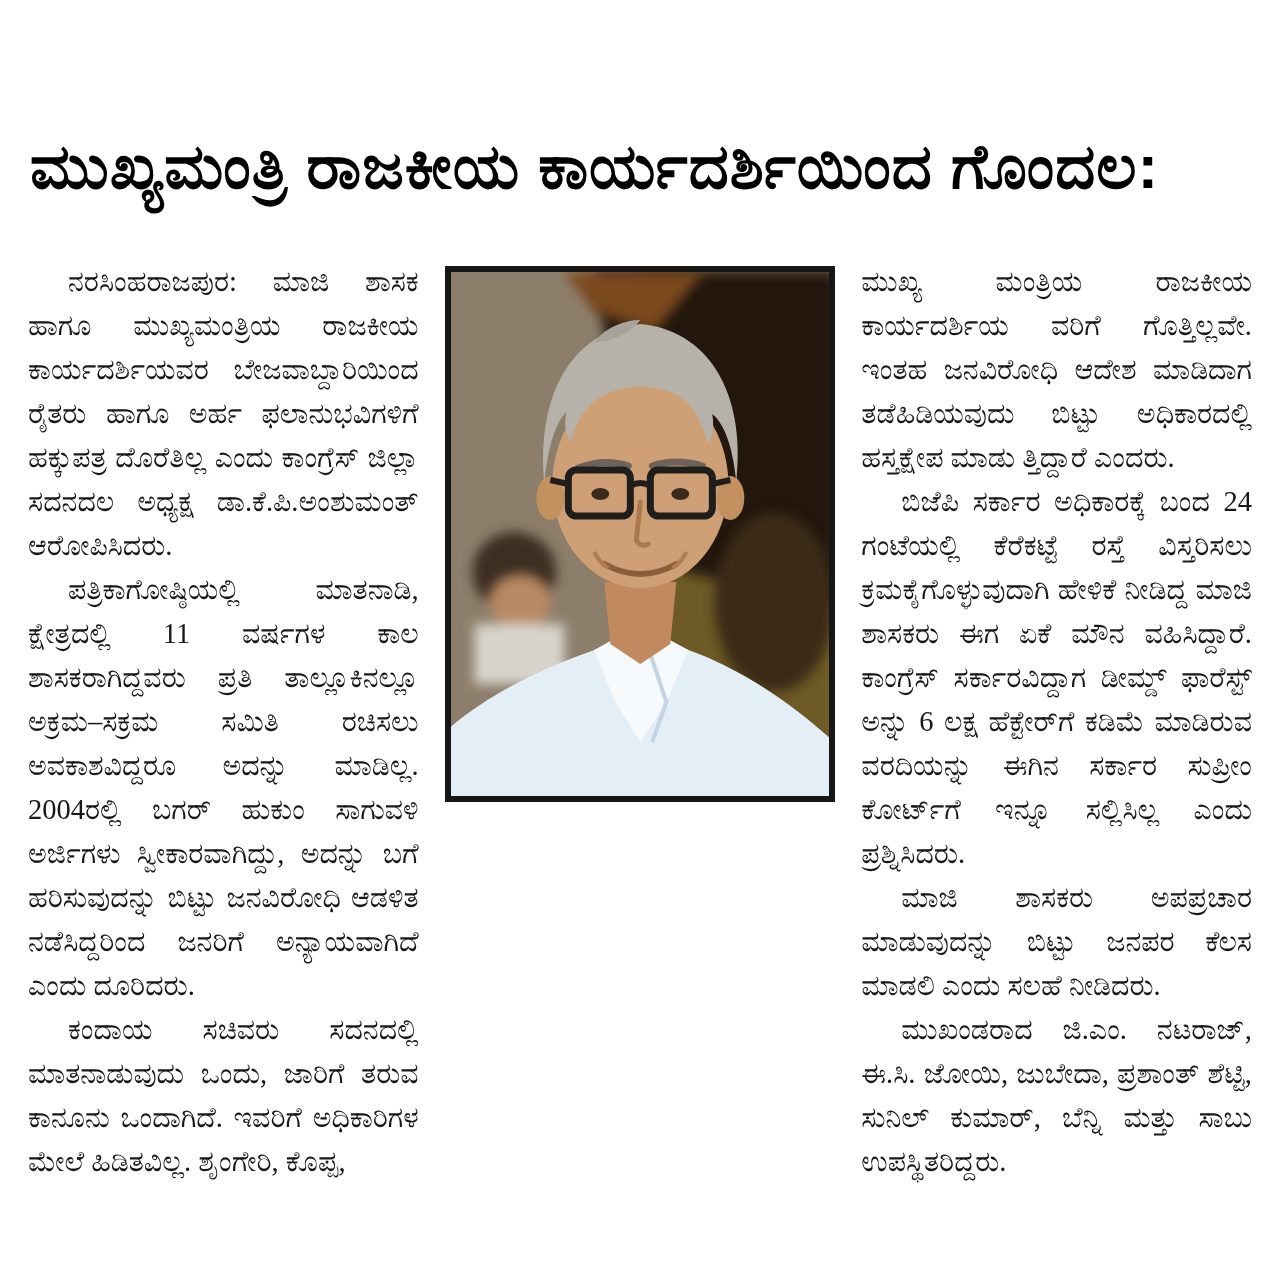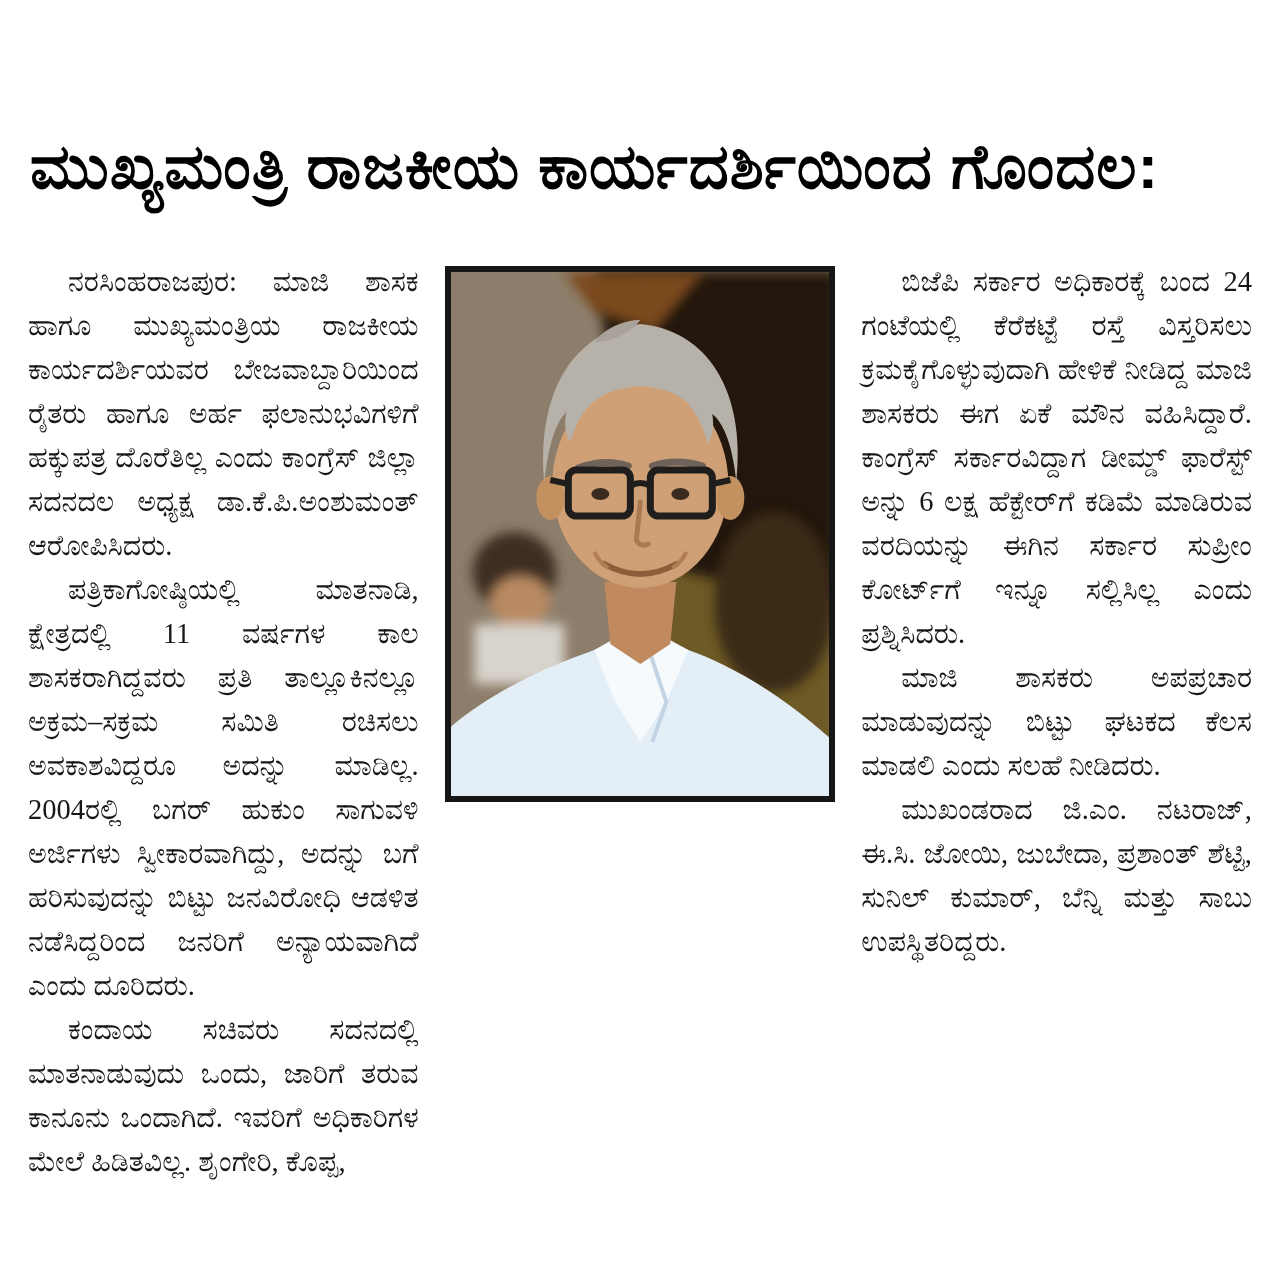--- a/index.html
+++ b/index.html
@@ -119,19 +119,20 @@
 
           <path d="M196,230 L192,268 Q196,276 204,272" stroke="#a87a4e" stroke-width="5" fill="none" stroke-linecap="round"></path>
 
           <path d="M160,292 Q196,312 232,292" stroke="#8c5f3a" stroke-width="6" fill="none" stroke-linecap="round"></path>
           <path d="M150,280 Q156,292 164,296 M242,280 Q236,292 228,296" stroke="#b07e50" stroke-width="4" fill="none"></path>
         </svg>
       </figure>
     </div>
 
     <div class="col">
+      <p class="para">ಮುಖ್ಯ ಮಂತ್ರಿಯ ರಾಜಕೀಯ ಕಾರ್ಯದರ್ಶಿಯ ವರಿಗೆ ಗೊತ್ತಿಲ್ಲವೇ. ಇಂತಹ ಜನವಿರೋಧಿ ಆದೇಶ ಮಾಡಿದಾಗ ತಡೆಹಿಡಿಯವುದು ಬಿಟ್ಟು ಅಧಿಕಾರದಲ್ಲಿ ಹಸ್ತಕ್ಷೇಪ ಮಾಡು ತ್ತಿದ್ದಾರೆ ಎಂದರು.</p>
       <p class="para indent">ಬಿಜೆಪಿ ಸರ್ಕಾರ ಅಧಿಕಾರಕ್ಕೆ ಬಂದ 24 ಗಂಟೆಯಲ್ಲಿ ಕೆರೆಕಟ್ಟೆ ರಸ್ತೆ ವಿಸ್ತರಿಸಲು ಕ್ರಮಕೈಗೊಳ್ಳುವುದಾಗಿ ಹೇಳಿಕೆ ನೀಡಿದ್ದ ಮಾಜಿ ಶಾಸಕರು ಈಗ ಏಕೆ ಮೌನ ವಹಿಸಿದ್ದಾರೆ. ಕಾಂಗ್ರೆಸ್ ಸರ್ಕಾರವಿದ್ದಾಗ ಡೀಮ್ಡ್ ಫಾರೆಸ್ಟ್ ಅನ್ನು 6 ಲಕ್ಷ ಹೆಕ್ಟೇರ್‌ಗೆ ಕಡಿಮೆ ಮಾಡಿರುವ ವರದಿಯನ್ನು ಈಗಿನ ಸರ್ಕಾರ ಸುಪ್ರೀಂ ಕೋರ್ಟ್‌ಗೆ ಇನ್ನೂ ಸಲ್ಲಿಸಿಲ್ಲ ಎಂದು ಪ್ರಶ್ನಿಸಿದರು.</p>
-      <p class="para indent">ಮಾಜಿ ಶಾಸಕರು ಅಪಪ್ರಚಾರ ಮಾಡುವುದನ್ನು ಬಿಟ್ಟು ಘಟಕದ ಕೆಲಸ ಮಾಡಲಿ ಎಂದು ಸಲಹೆ ನೀಡಿದರು.</p>
+      <p class="para indent">ಮಾಜಿ ಶಾಸಕರು ಅಪಪ್ರಚಾರ ಮಾಡುವುದನ್ನು ಬಿಟ್ಟು ಜನಪರ ಕೆಲಸ ಮಾಡಲಿ ಎಂದು ಸಲಹೆ ನೀಡಿದರು.</p>
       <p class="para indent">ಮುಖಂಡರಾದ ಜಿ.ಎಂ. ನಟರಾಜ್, ಈ.ಸಿ. ಜೋಯಿ, ಜುಬೇದಾ, ಪ್ರಶಾಂತ್ ಶೆಟ್ಟಿ, ಸುನಿಲ್ ಕುಮಾರ್, ಬೆನ್ನಿ ಮತ್ತು ಸಾಬು ಉಪಸ್ಥಿತರಿದ್ದರು.</p>
     </div>
 
   </div>
 </div>
 
 </body></html>

